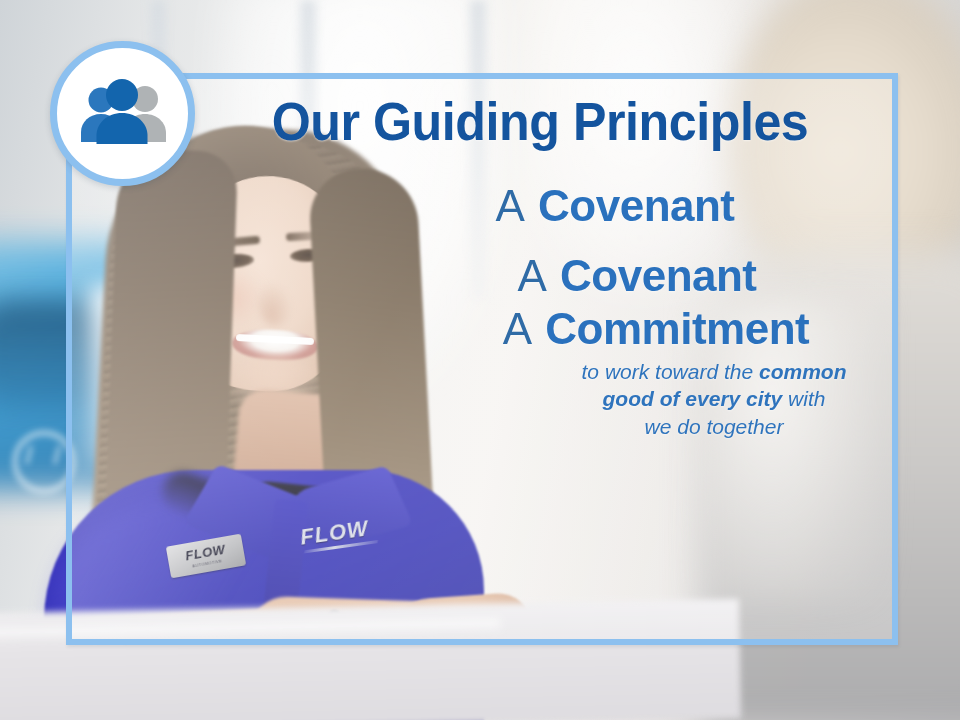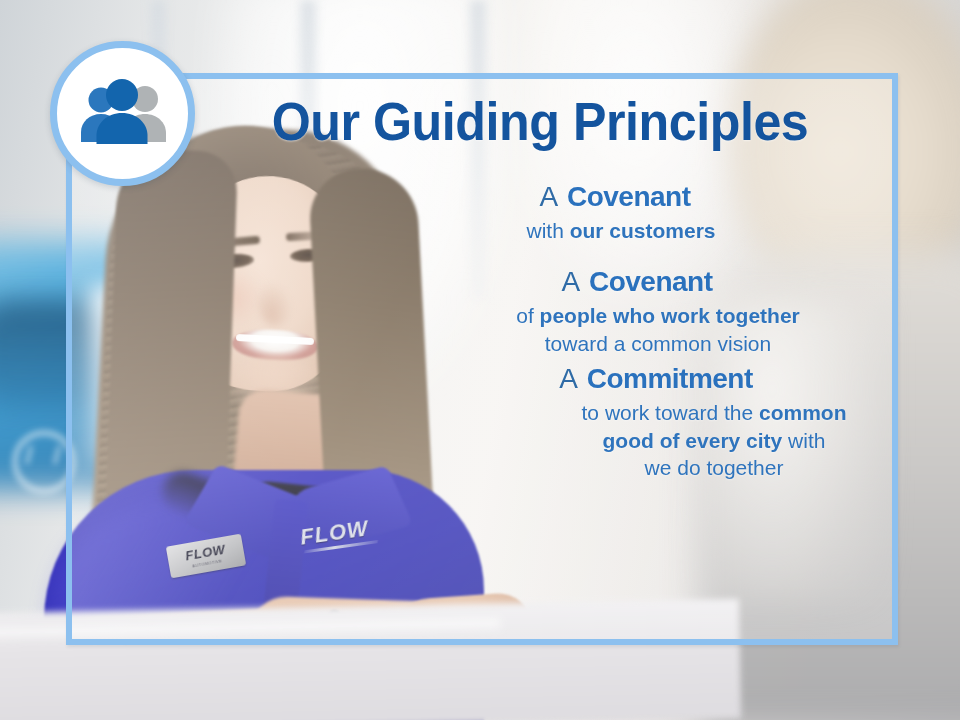--- a/index.html
+++ b/index.html
@@ -374,21 +374,21 @@
   }
 
   .principles {
     position: absolute;
     left: 330px; top: 182px; width: 560px;
     text-align: center;
   }
   .principle { margin-bottom: 6px; }
   .p-head {
     font-family: "Liberation Sans", sans-serif;
-    font-size: 28px;
+    font-size: 44px;
     line-height: 1.08;
     color: #2d72bd;
     white-space: nowrap;
     text-shadow: 0 1px 2px rgba(255,255,255,0.45);
   }
   .p-head .art { font-weight: normal; color: #2f6ba6; letter-spacing: 1px; }
   .p-head .word { font-weight: bold; color: #2a71bd; letter-spacing: -0.5px; }
   .p-sub {
     font-family: "Liberation Sans", sans-serif;
     font-size: 21px;
@@ -399,21 +399,21 @@
     text-shadow: 0 1px 2px rgba(255,255,255,0.45);
   }
   .p-sub b { font-weight: bold; }
 
   
   .pr1 { margin-left: 10px; }
   .pr1 .p-sub { margin-left: 12px; }
   .pr2 { margin-left: 54px; margin-top: 22px; }
   .pr2 .p-sub { margin-left: 42px; }
   .pr3 { margin-left: 92px; }
-  .pr3 .p-sub { margin-left: 116px; }
+  .pr3 .p-sub { margin-left: 116px; font-style: italic; }
 </style>
 </head>
 <body>
 
 <div id="stage">
 
   <div class="photo">
     <div class="bg-base"></div>
     <div class="bg-window"></div>
     <div class="bg-window2"></div>
@@ -495,33 +495,26 @@
 
   <div class="title">Our Guiding Principles</div>
 
   <div class="principles">
 
     <div class="principle pr1">
       <div class="p-head">
         <span class="art">A</span>
         <span class="word">Covenant</span>
       </div>
-      <div class="p-sub">
-        <span>with </span><b>our customers</b>
-      </div>
     </div>
 
     <div class="principle pr2">
       <div class="p-head">
         <span class="art">A</span>
         <span class="word">Covenant</span>
-      </div>
-      <div class="p-sub">
-        <span>of </span><b>people who work together</b><br>
-        <span>toward a common vision</span>
       </div>
     </div>
 
     <div class="principle pr3">
       <div class="p-head">
         <span class="art">A</span>
         <span class="word">Commitment</span>
       </div>
       <div class="p-sub">
         <span>to work toward the </span><b>common</b><br>

